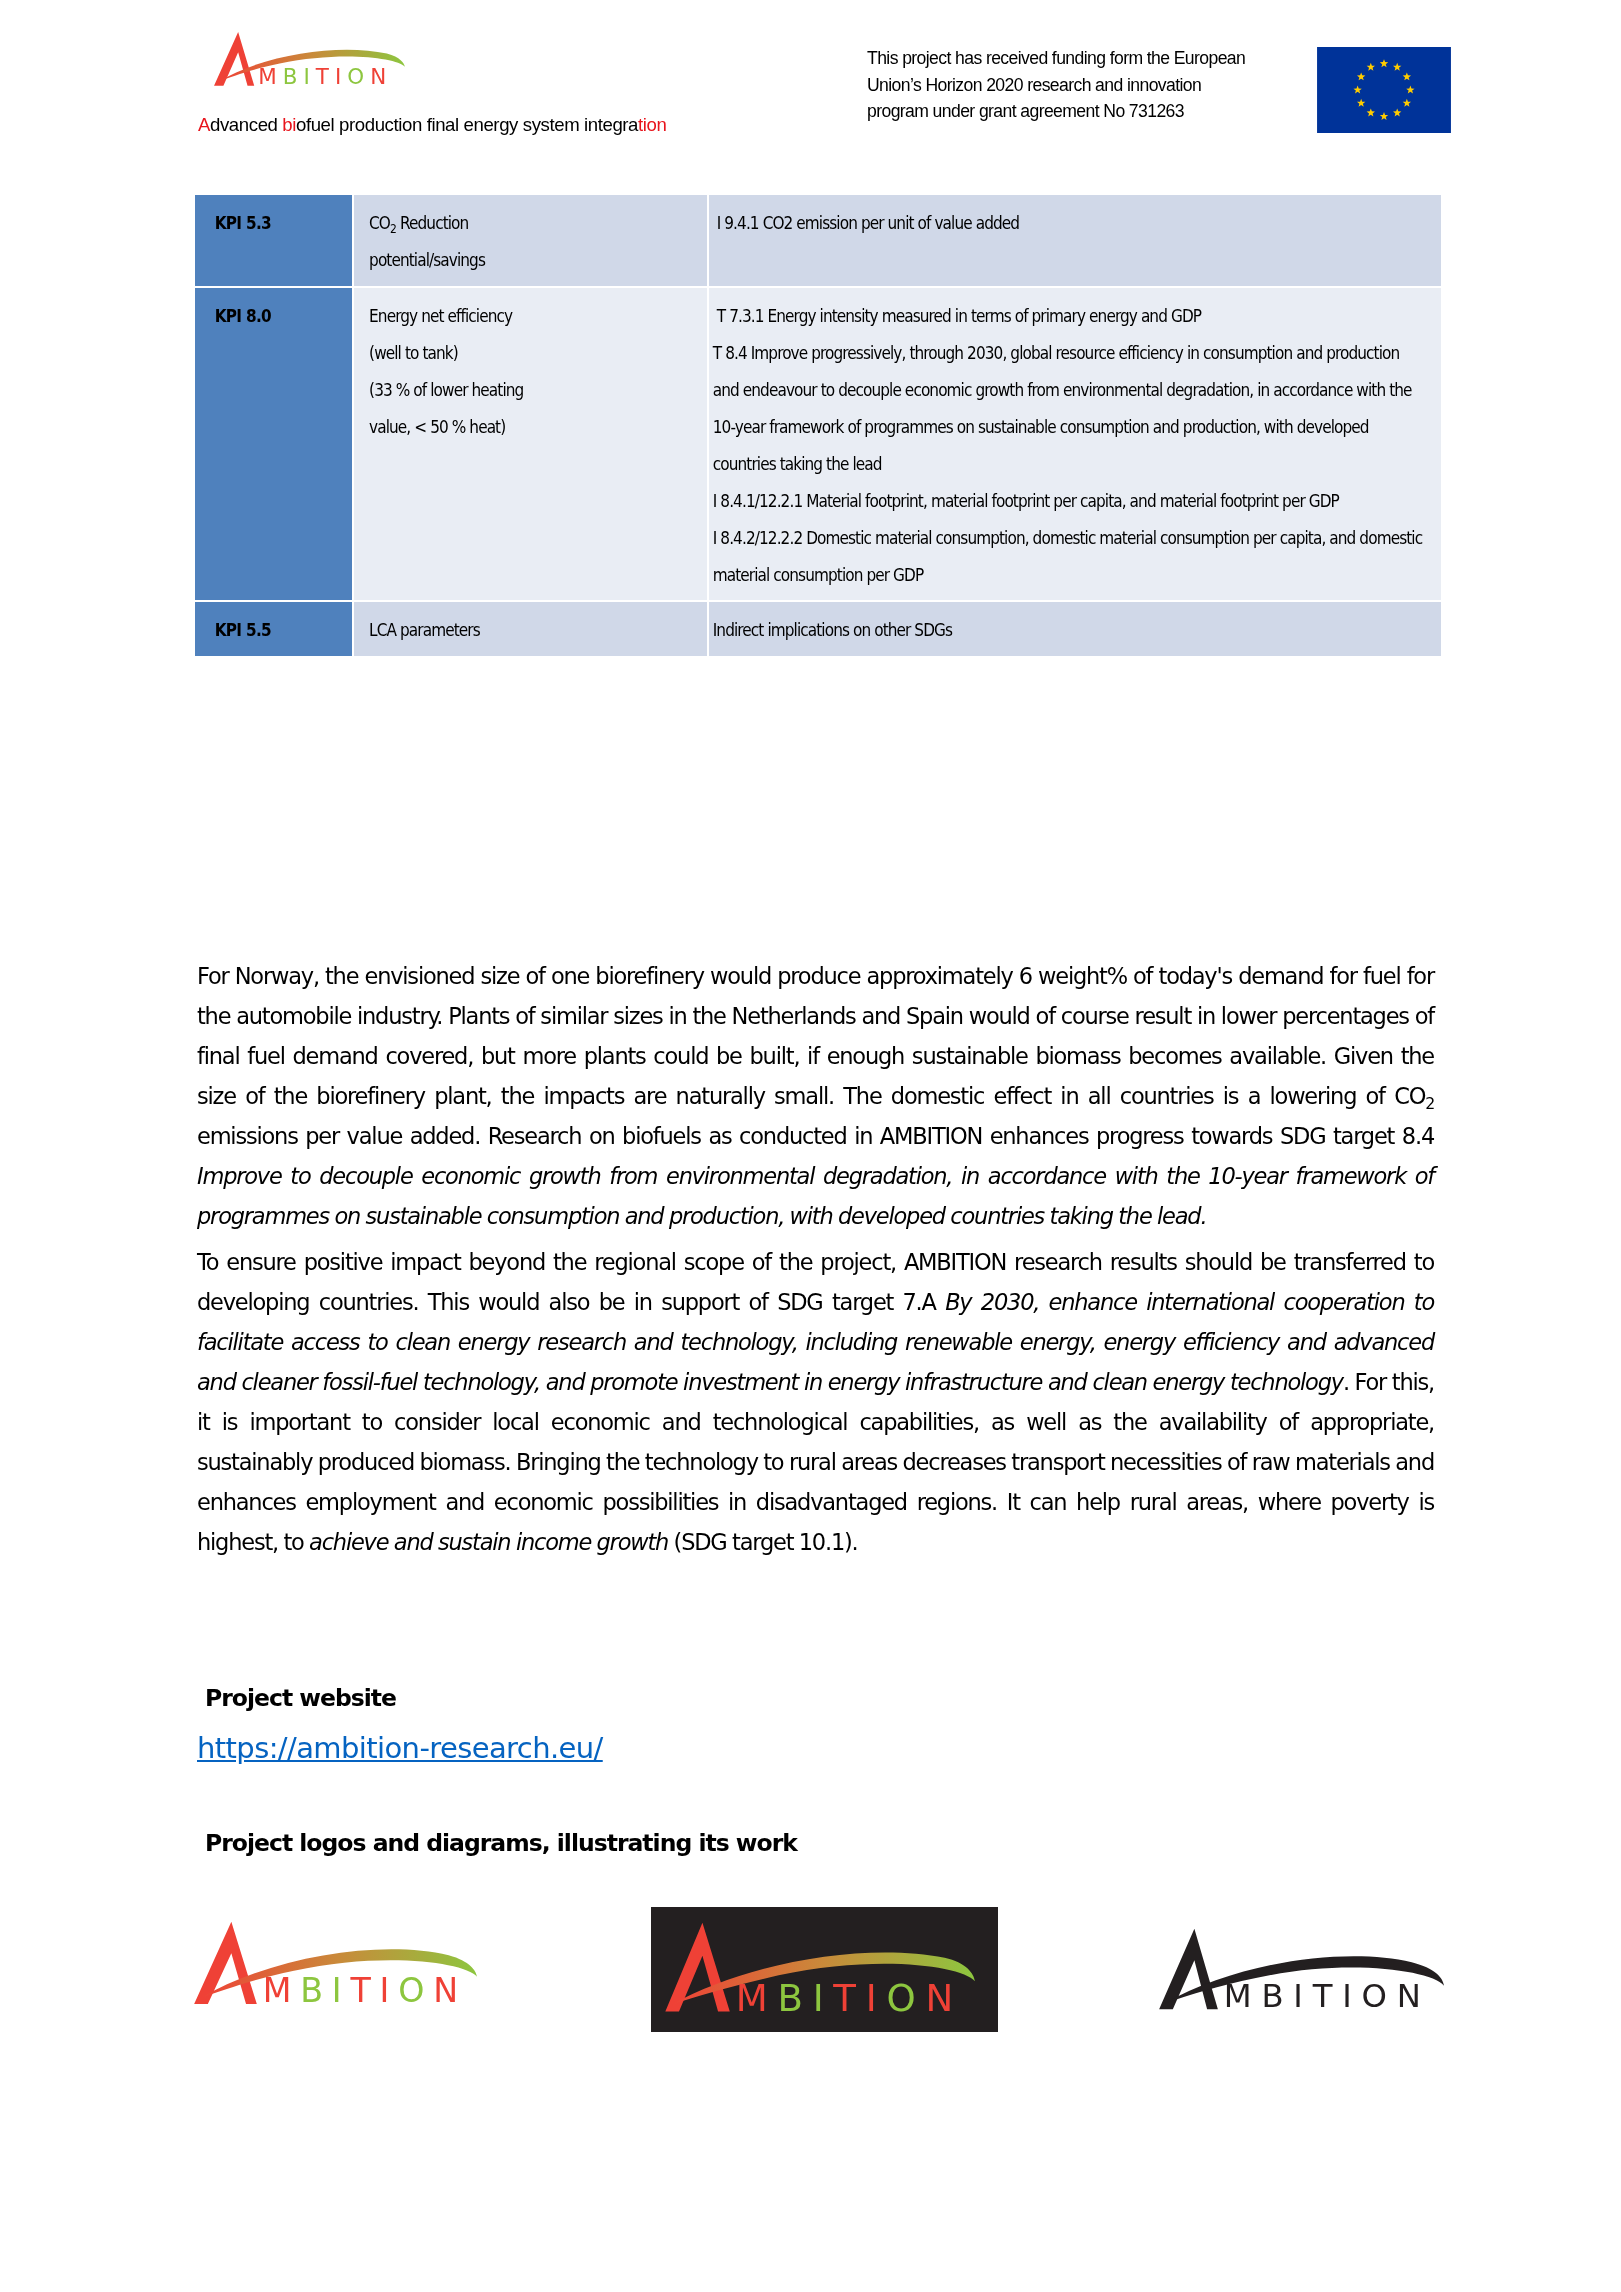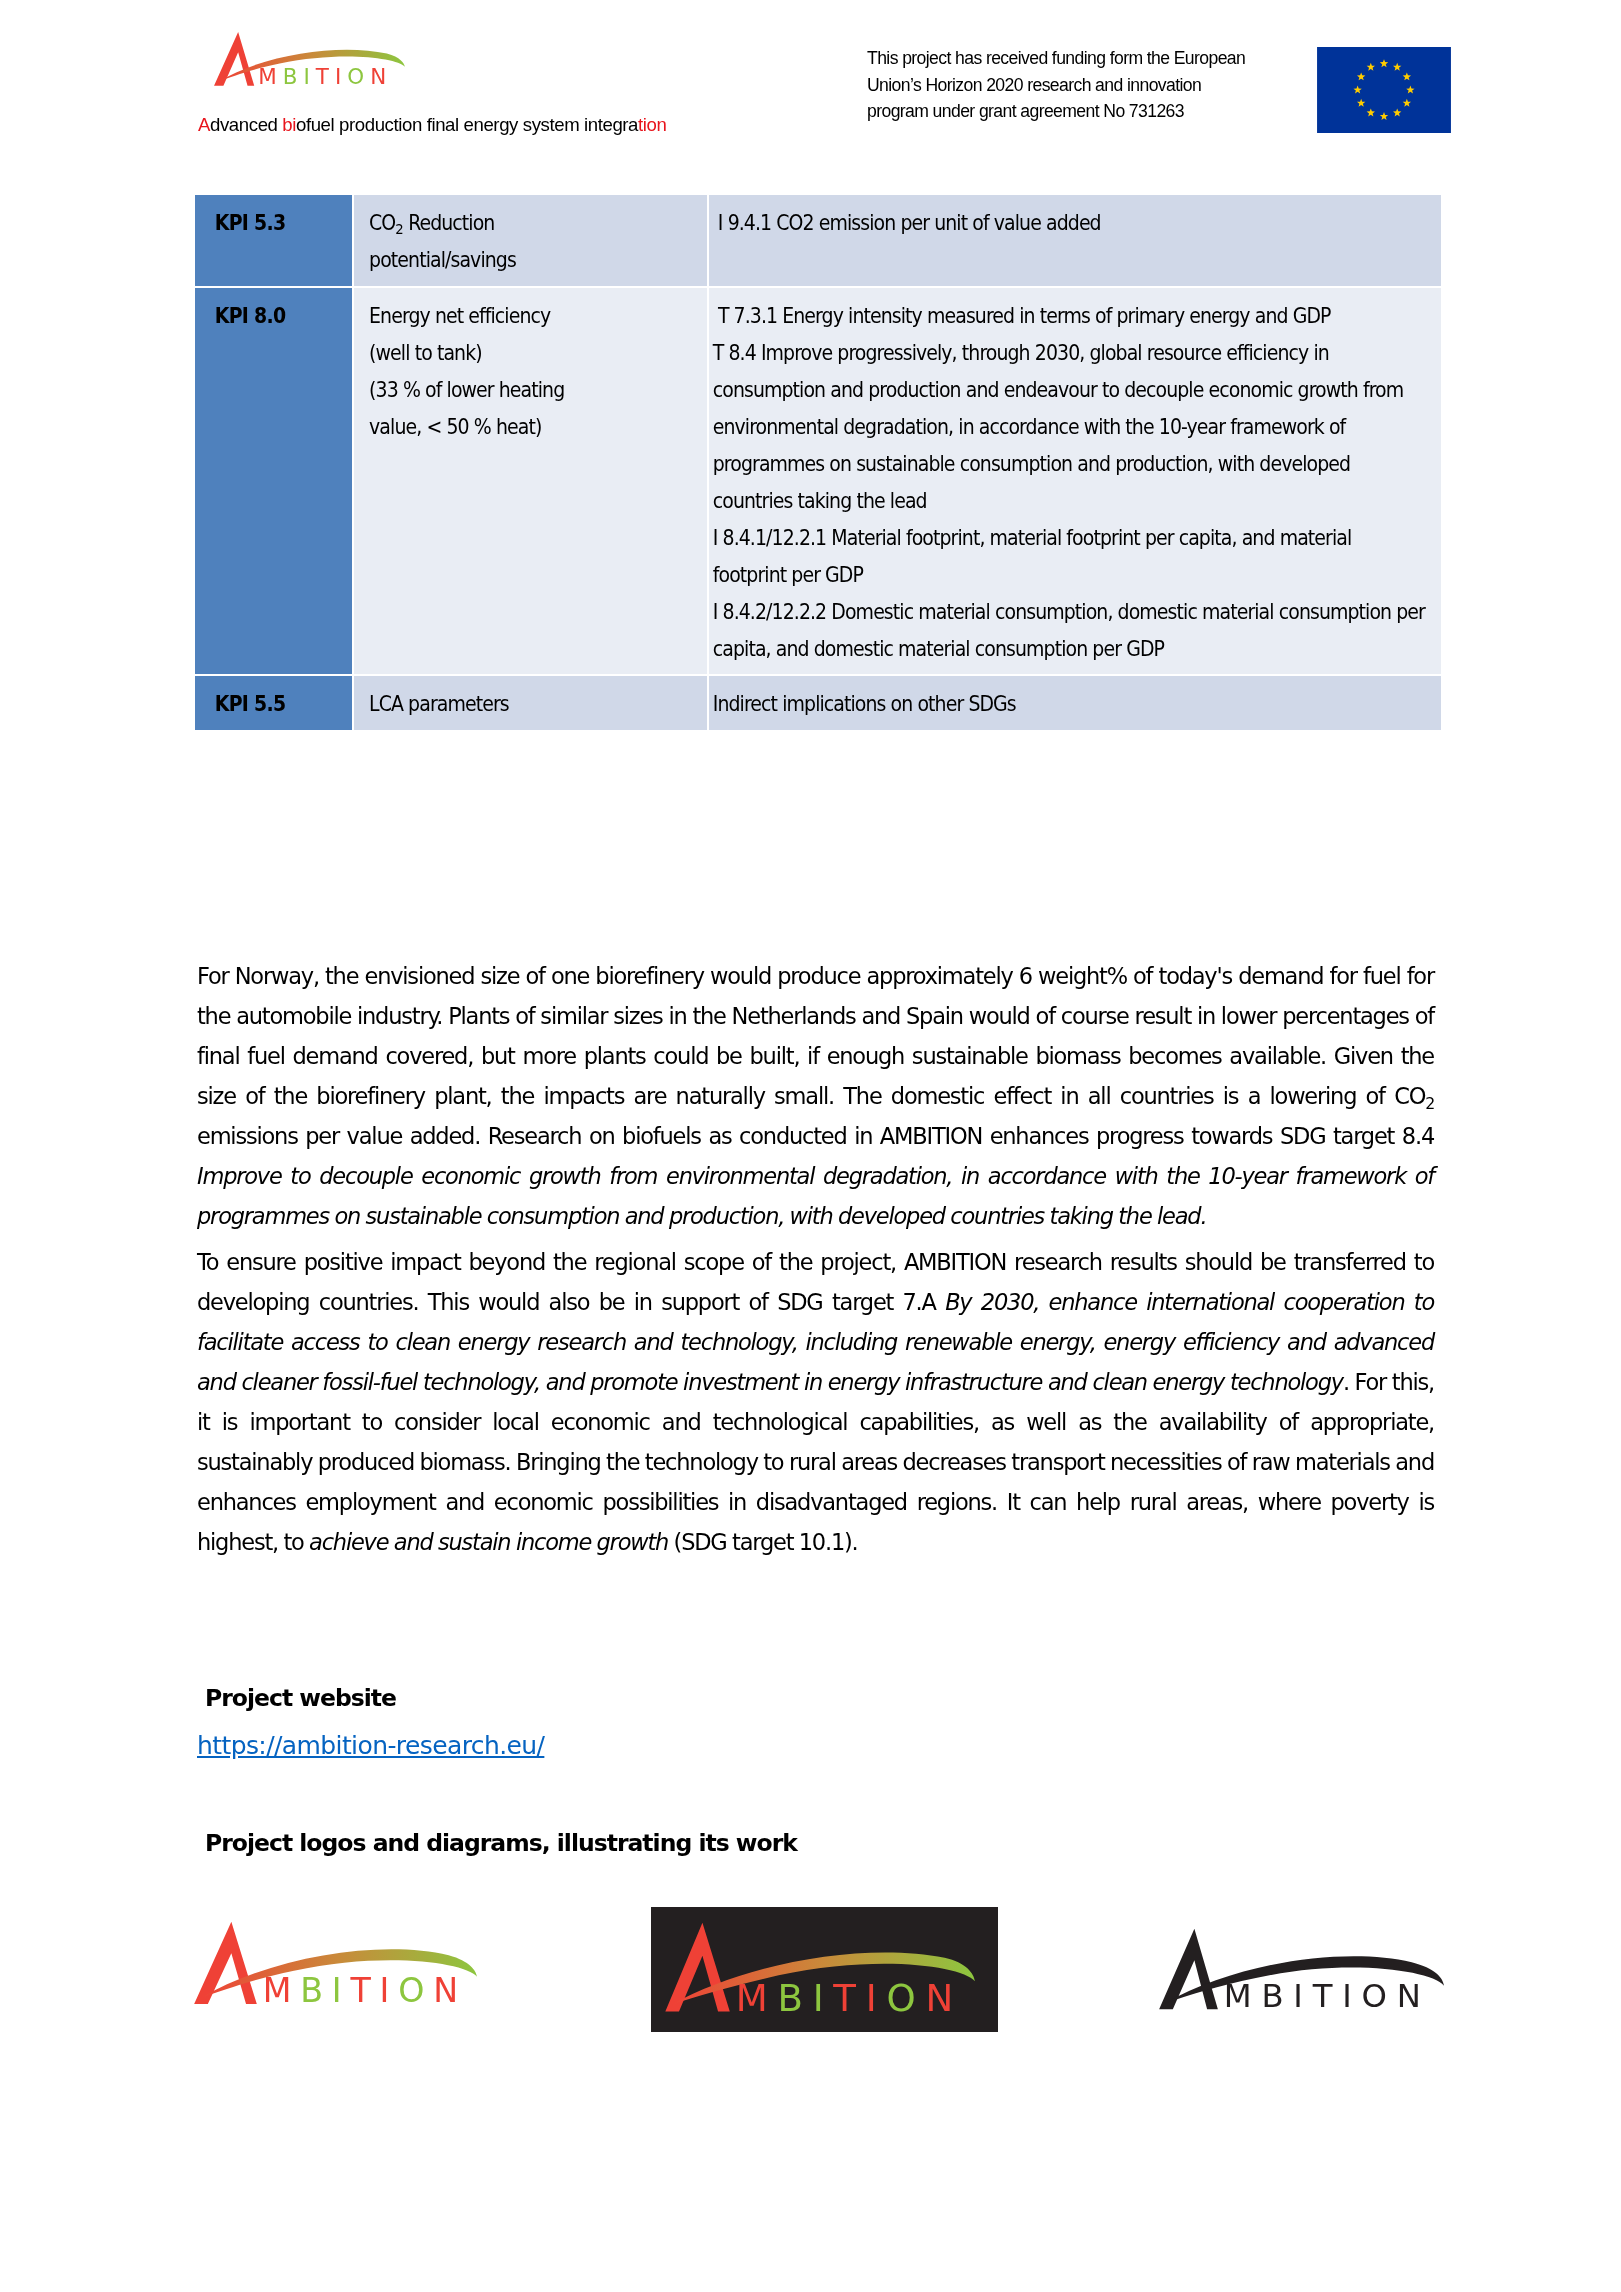--- a/index.html
+++ b/index.html
@@ -12,21 +12,21 @@
                  font-family: "Liberation Sans", sans-serif; letter-spacing: -0.4px; white-space: nowrap; }
   .hdr-tagline .r { color: #e8141c; }
   .hdr-funding { position: absolute; left: 867px; top: 45px; width: 431px;
                  font-size: 17.6px; line-height: 26.5px; letter-spacing: -0.6px; }
   .hdr-funding div { white-space: nowrap; }
   .eu-flag { position: absolute; left: 1317px; top: 47px; width: 134px; height: 86px; }
 
   
   .kpi-table { position: absolute; left: 196px; top: 196px; width: 1250px;
                border-collapse: separate; border-spacing: 2.9px; margin: -2.9px;
-               font-family: "DejaVu Sans", sans-serif; font-size: 21px; line-height: 37px; }
+               font-family: "DejaVu Sans", sans-serif; font-size: 17px; line-height: 37px; }
   .kpi-table td { vertical-align: top; padding: 9.8px 14.7px 6.9px 14.7px; font-stretch: condensed; }
   .kpi-table .c-id { width: 123px; background: #4f81bd; font-weight: bold; letter-spacing: -0.6px; padding-left: 19.6px; }
   .kpi-table .c-name { width: 323px; margin-top: 48px; }
   .kpi-table .c-sdg { padding-left: 4px; }
   .row-dark td.c-name, .row-dark td.c-sdg { background: #d0d8e8; }
   .row-light td.c-name, .row-light td.c-sdg { background: #e9edf4; }
   .kpi-table .sdg-line { display: block; letter-spacing: -0.9px; }
   .kpi-table td span { letter-spacing: -0.7px; }
   .sub { font-size: 70%; vertical-align: -3.9px; line-height: 0; }
 
@@ -34,21 +34,21 @@
   .body-text { position: absolute; left: 197px; top: 956px; width: 1237px;
                font-family: "DejaVu Sans", sans-serif; font-size: 22.5px; line-height: 40px;
                text-align: justify; letter-spacing: -1.2px; word-spacing: -0.5px; }
   .body-text p { margin: 0 0 5.9px 0; }
   .body-text em { font-style: italic; }
   .body-text .sub2 { font-size: 70%; vertical-align: -4.9px; line-height: 0; }
 
   .section-title { position: absolute; left: 205px; font-family: "DejaVu Sans", sans-serif;
                    font-weight: bold; font-size: 23.5px; letter-spacing: -1px; white-space: nowrap; }
   .website-link { position: absolute; left: 197px; top: 1731px; font-family: "DejaVu Sans", sans-serif;
-                  font-size: 25px; color: #0563c1; text-decoration: underline; letter-spacing: -0.6px; }
+                  font-size: 29px; color: #0563c1; text-decoration: underline; letter-spacing: -0.6px; }
 
   
   .logo { position: absolute; }
   .logo-color { left: 186px; top: 1916px; width: 309px; height: 93px; }
   .logo-dark-box { left: 651px; top: 1907px; width: 347px; height: 125px; background: #231f20; }
   .logo-black { left: 1149px; top: 1923px; width: 312px; height: 93px; }
 </style>
 </head>
 <body>
 

